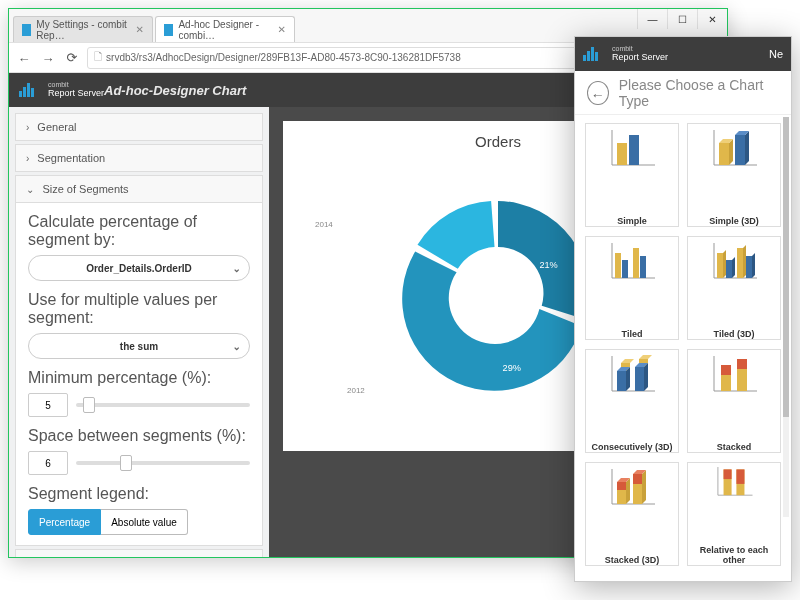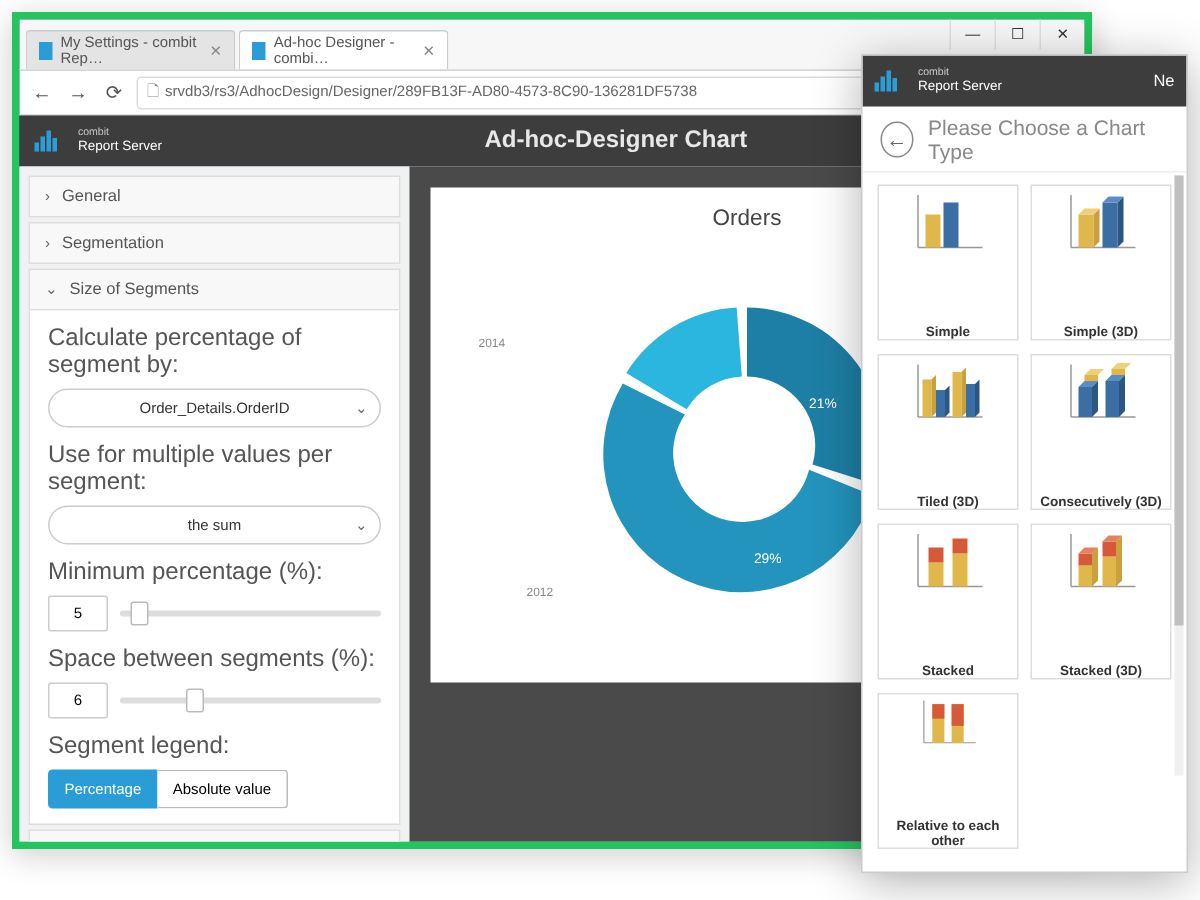--- a/index.html
+++ b/index.html
@@ -1,19 +1,19 @@
 <!DOCTYPE html>
 <html><head>
 <meta charset="utf-8">
 <style>
   * { box-sizing: border-box; margin: 0; padding: 0; font-family: "Segoe UI", Arial, sans-serif; }
   body { background: #fff; width: 800px; height: 600px; overflow: hidden; position: relative; }
 
   
-  .browser { position: absolute; top: 8px; left: 8px; width: 720px; background: #0c4a6e; border: 5px solid #22c55e; box-shadow: 0 4px 20px rgba(0,0,0,0.2); }
+  .browser { position: absolute; top: 8px; left: 8px; width: 720px; background: #be185d; border: 1px solid #22c55e; box-shadow: 0 4px 20px rgba(0,0,0,0.2); }
   .browser-top { height: 34px; background: #f7f7f7; border-bottom: 1px solid #e0e0e0; display: flex; align-items: flex-end; position: relative; }
   .tabs { display: flex; align-items: flex-end; padding-left: 4px; }
   .tab { height: 26px; padding: 0 8px; display: flex; align-items: center; gap: 5px; background: #e4e4e4; border: 1px solid #ccc; border-bottom: none; margin-right: 2px; border-radius: 3px 3px 0 0; font-size: 10px; color: #555; max-width: 140px; }
   .tab.active { background: #fff; }
   .tab .favicon { width: 12px; height: 12px; background: #2a9dd6; display: inline-block; }
   .tab .close { font-size: 10px; color: #888; }
   .win-controls { position: absolute; right: 0; top: 0; display: flex; }
   .win-btn { width: 30px; height: 20px; display: flex; align-items: center; justify-content: center; font-size: 10px; color: #333; border-left: 1px solid #e0e0e0; }
   .addr-bar { height: 30px; display: flex; align-items: center; gap: 6px; padding: 0 6px; border-bottom: 1px solid #e0e0e0; background: #fff; }
   .nav-btn { width: 18px; height: 18px; display: flex; align-items: center; justify-content: center; color: #555; font-size: 13px; }
@@ -22,31 +22,31 @@
   .addr-icons { display: flex; gap: 4px; }
   .addr-icons span { width: 16px; height: 16px; display: flex; align-items: center; justify-content: center; color: #555; font-size: 12px; }
 
   
   .app-header { height: 34px; background: #3d3d3d; color: #fff; display: flex; align-items: center; padding: 0 10px; }
   .brand { display: flex; align-items: center; gap: 14px; justify-content: flex-end; }
   .brand-logo { display: flex; align-items: flex-end; gap: 1px; }
   .brand-logo span { width: 3px; background: #2a9dd6; display: inline-block; }
   .brand-text { font-size: 9px; line-height: 1.1; }
   .brand-text .sub { font-size: 7px; opacity: 0.7; }
-  .header-title { flex: 1; text-align: center; font-size: 16px; font-weight: 600; color: #e8e8e8; }
+  .header-title { flex: 1; text-align: left; font-size: 13px; font-weight: 600; color: #e8e8e8; font-style: italic; }
 
   
   .app-body { display: flex; height: 450px; background: #f0f1f2; }
   .sidebar { width: 260px; background: #f0f1f2; padding: 6px; overflow: hidden; }
   .acc-item { margin-bottom: 3px; }
   .acc-header { height: 28px; background: #f8f8f8; border: 1px solid #ddd; display: flex; align-items: center; padding: 0 10px; font-size: 11px; color: #555; cursor: pointer; }
   .acc-header .chev { margin-right: 8px; font-size: 10px; color: #666; }
   .acc-body { background: #fff; border: 1px solid #ddd; border-top: none; padding: 10px 12px; }
   .field-label { font-size: 16px; color: #555; margin-bottom: 6px; display: block; }
-  .select { width: 100%; height: 26px; border: 1px solid #ccc; border-radius: 13px; display: flex; align-items: center; justify-content: center; font-size: 10px; color: #333; position: relative; font-weight: 400; margin-bottom: 10px; }
+  .select { width: 100%; height: 26px; border: 1px solid #ccc; border-radius: 13px; display: flex; align-items: center; justify-content: center; font-size: 10px; color: #333; position: relative; font-weight: 700; margin-bottom: 10px; }
   .select .sel-chev { position: absolute; right: 8px; color: #666; font-size: 10px; }
   .row { display: flex; align-items: center; gap: 8px; margin-bottom: 10px; }
   .num-input { width: 40px; height: 24px; border: 1px solid #ccc; border-radius: 2px; text-align: center; font-size: 10px; }
   .slider { flex: 1; height: 4px; background: #ddd; border-radius: 2px; position: relative; }
   .slider .thumb { position: absolute; width: 12px; height: 16px; background: #fff; border: 1px solid #bbb; border-radius: 2px; top: -6px; }
   .btn-group { display: flex; }
   .btn-group .btn { height: 26px; padding: 0 10px; border: 1px solid #bbb; font-size: 10px; display: flex; align-items: center; background: #fff; }
   .btn-group .btn.active { background: #2a9dd6; color: #fff; border-color: #2a9dd6; }
   .btn-group .btn:first-child { border-radius: 3px 0 0 3px; }
   .btn-group .btn:last-child { border-radius: 0 3px 3px 0; border-left: none; }
@@ -263,20 +263,31 @@
           <polygon points="26,10 30,6 40,6 36,10" fill="#5a8dc7"></polygon>
       </svg>
       <div class="opt-label">Simple (3D)</div>
     </div>
 
     <div class="chart-opt">
       <svg class="thumb-svg" viewBox="0 0 50 46">
           <line x1="5" y1="5" x2="5" y2="40" stroke="#999"></line>
           <line x1="5" y1="40" x2="48" y2="40" stroke="#999"></line>
         <rect x="8" y="15" width="6" height="25" fill="#e0b74a"></rect>
+          <rect x="15" y="22" width="6" height="18" fill="#3a6ea5"></rect>
+        <rect x="26" y="10" width="6" height="30" fill="#e0b74a"></rect>
+          <rect x="33" y="18" width="6" height="22" fill="#3a6ea5"></rect>
+      </svg>
+      <div class="opt-label">Tiled</div>
+    </div>
+    <div class="chart-opt">
+      <svg class="thumb-svg" viewBox="0 0 50 46">
+          <line x1="5" y1="5" x2="5" y2="40" stroke="#999"></line>
+          <line x1="5" y1="40" x2="48" y2="40" stroke="#999"></line>
+        <rect x="8" y="15" width="6" height="25" fill="#e0b74a"></rect>
           <polygon points="14,15 17,12 17,37 14,40" fill="#c9a13a"></polygon>
         <rect x="17" y="22" width="6" height="18" fill="#3a6ea5"></rect>
           <polygon points="23,22 26,19 26,37 23,40" fill="#2d5783"></polygon>
         <rect x="28" y="10" width="6" height="30" fill="#e0b74a"></rect>
           <polygon points="34,10 37,7 37,37 34,40" fill="#c9a13a"></polygon>
         <rect x="37" y="18" width="6" height="22" fill="#3a6ea5"></rect>
           <polygon points="43,18 46,15 46,37 43,40" fill="#2d5783"></polygon>
       </svg>
       <div class="opt-label">Tiled (3D)</div>
     </div>

